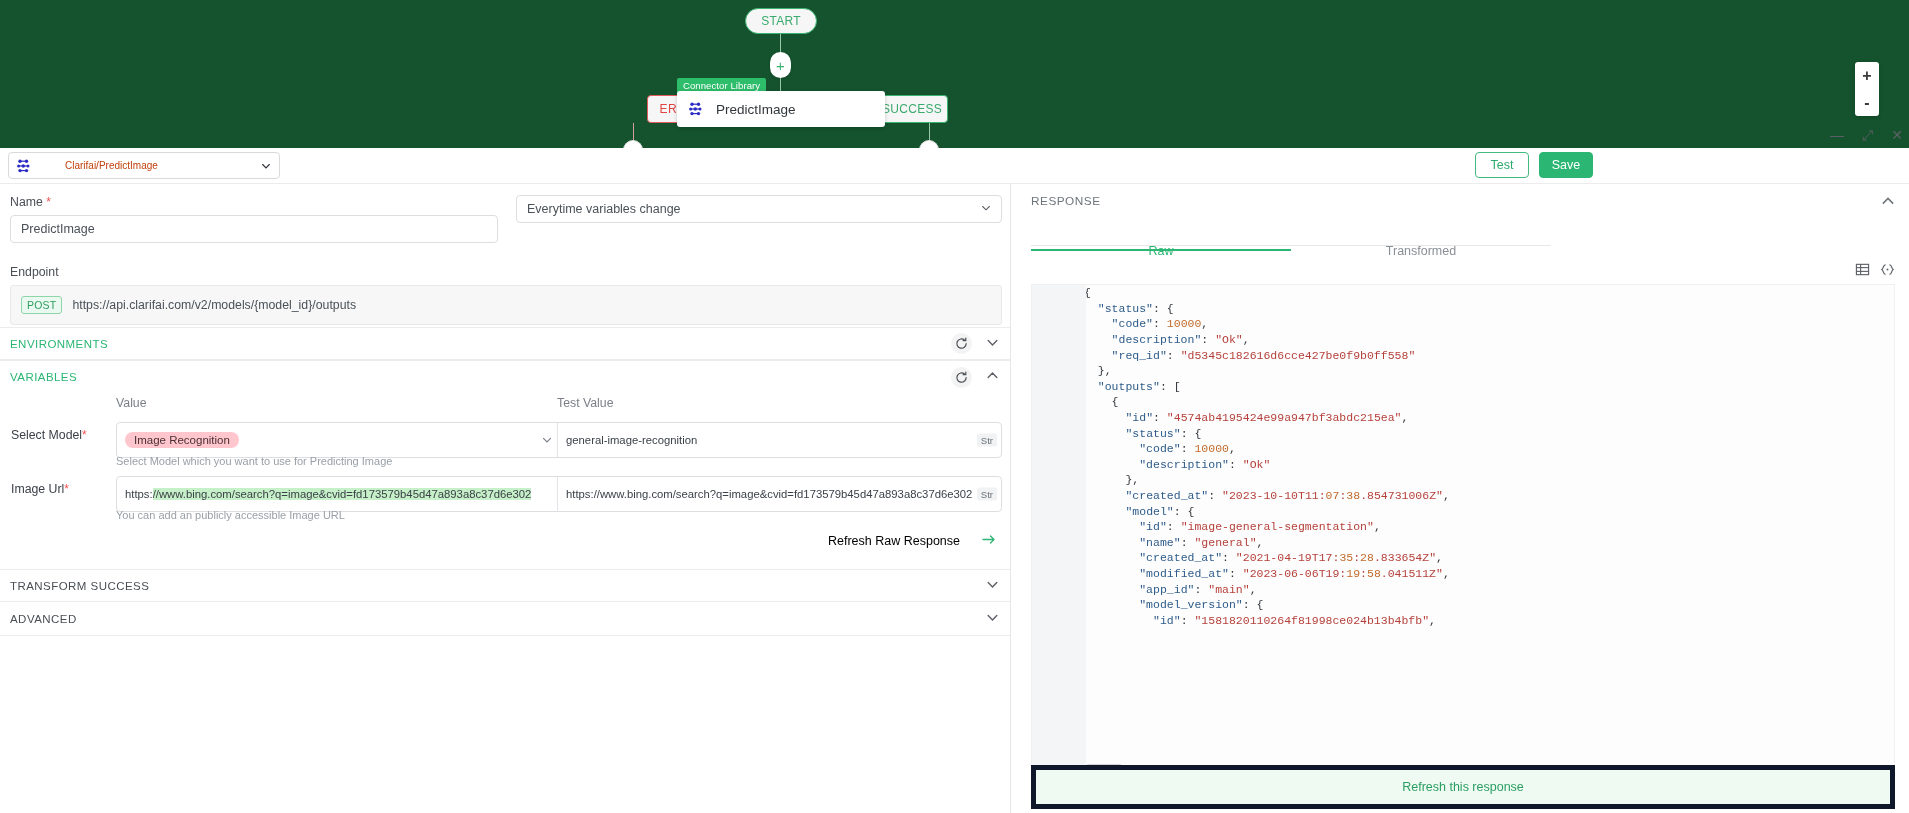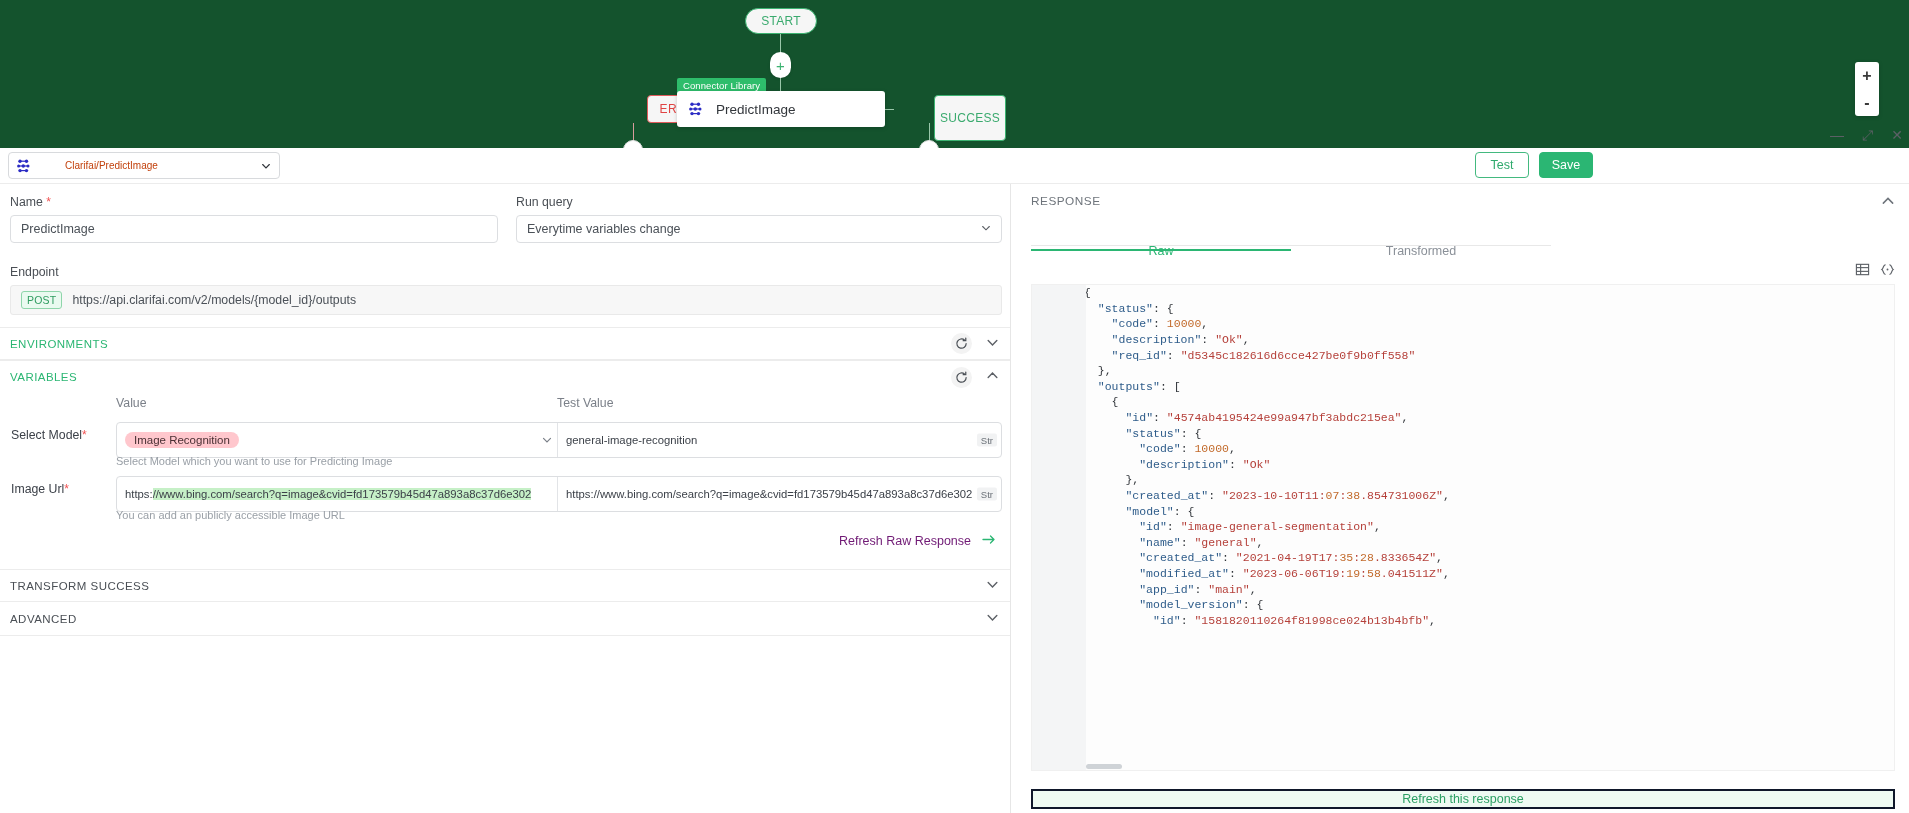--- a/index.html
+++ b/index.html
@@ -29,21 +29,21 @@
     left: 745px; top: 8px; width: 72px; height: 26px;
     border: 1px solid #3cb371; border-radius: 13px;
     color: #3aaa6e; background: #f6f6f6;
   }
   #node-error {
     left: 599px; top: 95px; width: 70px; height: 28px;
     border: 1px solid #e05b5b; border-radius: 4px;
     color: #e04343; background: #f6f6f6; margin-left: 48px;
   }
   #node-success {
-    left: 934px; top: 95px; width: 72px; height: 46px;
+    left: 876px; top: 95px; width: 72px; height: 28px;
     border: 1px solid #3cb371; border-radius: 4px;
     color: #3aaa6e; background: #f6f6f6;
   }
   .edge { position: absolute; background: #8fbf9f; }
   #edge-start-v { left: 780px; top: 34px; width: 1px; height: 21px; background:#9ac7aa; }
   #edge-plus-v  { left: 780px; top: 71px; width: 1px; height: 24px; background:#9ac7aa; }
   #edge-err-h   { left: 669px; top: 109px; width: 10px; height: 1px; background:#d79c9c; }
   #edge-suc-h   { left: 884px; top: 109px; width: 10px; height: 1px; background:#9ac7aa; }
   #edge-err-v   { left: 633px; top: 123px; width: 1px; height: 23px; background:#d79c9c; }
   #edge-suc-v   { left: 929px; top: 123px; width: 1px; height: 23px; background:#9ac7aa; }
@@ -138,21 +138,21 @@
     background: #fff; font-size: 12.5px; color: #4b5158;
     padding: 0 10px; display: flex; align-items: center;
   }
 
   #row-name { position: absolute; left: 10px; top: 11px; width: 488px; }
   #row-runquery { position: absolute; left: 516px; top: 11px; width: 486px; }
   #row-runquery .inp { justify-content: space-between; cursor: pointer; }
 
   #row-endpoint { position: absolute; left: 10px; top: 81px; width: 992px; }
   #endpoint-box {
-    height: 30px; background: #f7f7f7; border: 1px solid #e9e9e9; border-radius: 3px;
+    height: 40px; background: #f7f7f7; border: 1px solid #e9e9e9; border-radius: 3px;
     display: flex; align-items: center; padding: 0 10px; gap: 10px;
   }
   #method-badge {
     border: 1px solid #8ed5aa; color: #2f9c60; background: #eafaf0;
     font-size: 10.5px; padding: 2px 5px; border-radius: 3px; letter-spacing:.2px;
   }
   #endpoint-url { font-size: 12.3px; color: #4b5158; }
 
   .sec-row {
     position: absolute; left: 0; width: 1011px; height: 33px;
@@ -215,22 +215,22 @@
   #row-model .var-input-group { top: 0; }
   #row-model .var-hint { top: 33px; }
 
   #row-url { top: 292px; }
   #row-url .var-name { top: 6px; }
   #row-url .var-input-group { top: 0; }
   #row-url .var-hint { top: 33px; }
 
   #refresh-raw {
     position: absolute; right: 14px; top: 350px;
-    font-size: 12.5px; color: #701a75; cursor: pointer;
-    display: flex; align-items: center; gap: 11px;
+    font-size: 12.5px; color: #000000; cursor: pointer;
+    display: flex; align-items: center; gap: 22px;
   }
 
   #sec-transform { top: 385px; }
   #sec-advanced  { top: 419px; border-top: none; }
   #sec-transform .sec-title, #sec-advanced .sec-title { color: #4a4f55; }
 
   
   #resp-pane {
     position: absolute; left: 1011px; top: 184px;
     width: 898px; height: 629px; background: #fff;
@@ -283,22 +283,22 @@
   .jnumv { color: #c26a2b; }
   #json-gutter-bg {
     position: absolute; left: 0; top: 0; width: 54px; height: 100%;
     background: #f4f5f6;
   }
   #json-hscroll {
     position: absolute; left: 54px; bottom: 1px; width: 36px; height: 5px;
     background: #cfd3d7; border-radius: 3px;
   }
   #refresh-bar {
-    position: absolute; left: 20px; right: 14px; bottom: 4px; height: 20px;
-    background: #eefaf2; border: 2px solid #0f172a;
+    position: absolute; left: 20px; right: 14px; bottom: 4px; height: 44px;
+    background: #eefaf2; border: 5px solid #0f172a;
     display: flex; align-items: center; justify-content: center;
     font-size: 12.5px; color: #2b9f63; cursor: pointer;
   }
 </style>
 </head>
 <body>
 
 <div id="canvas">
 
   <div class="edge" id="edge-start-v"></div>
@@ -390,21 +390,20 @@
   <div id="row-name">
     <label class="fld-label">
       <span>Name</span><span class="req"> *</span>
     </label>
     <div class="inp">
       <span>PredictImage</span>
     </div>
   </div>
 
   <div id="row-runquery">
-    <label class="fld-label">Run query</label>
     <div class="inp">
       <span>Everytime variables change</span>
       <span>
         <svg class="chev" viewBox="0 0 12 12">
             <path d="M2 4.2 L6 8.2 L10 4.2" stroke="#5c6066" stroke-width="1.3" fill="none" stroke-linecap="round"></path>
           </svg>
       </span>
     </div>
   </div>
 

